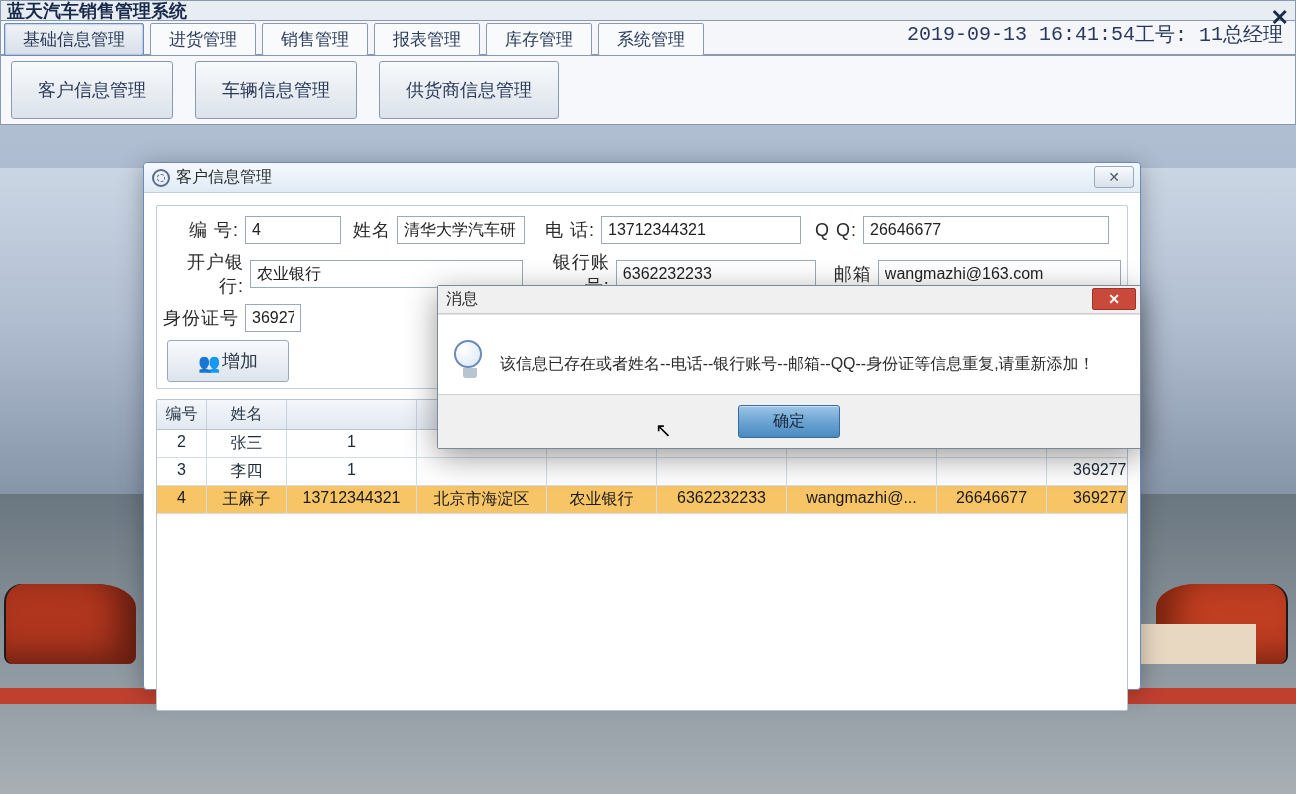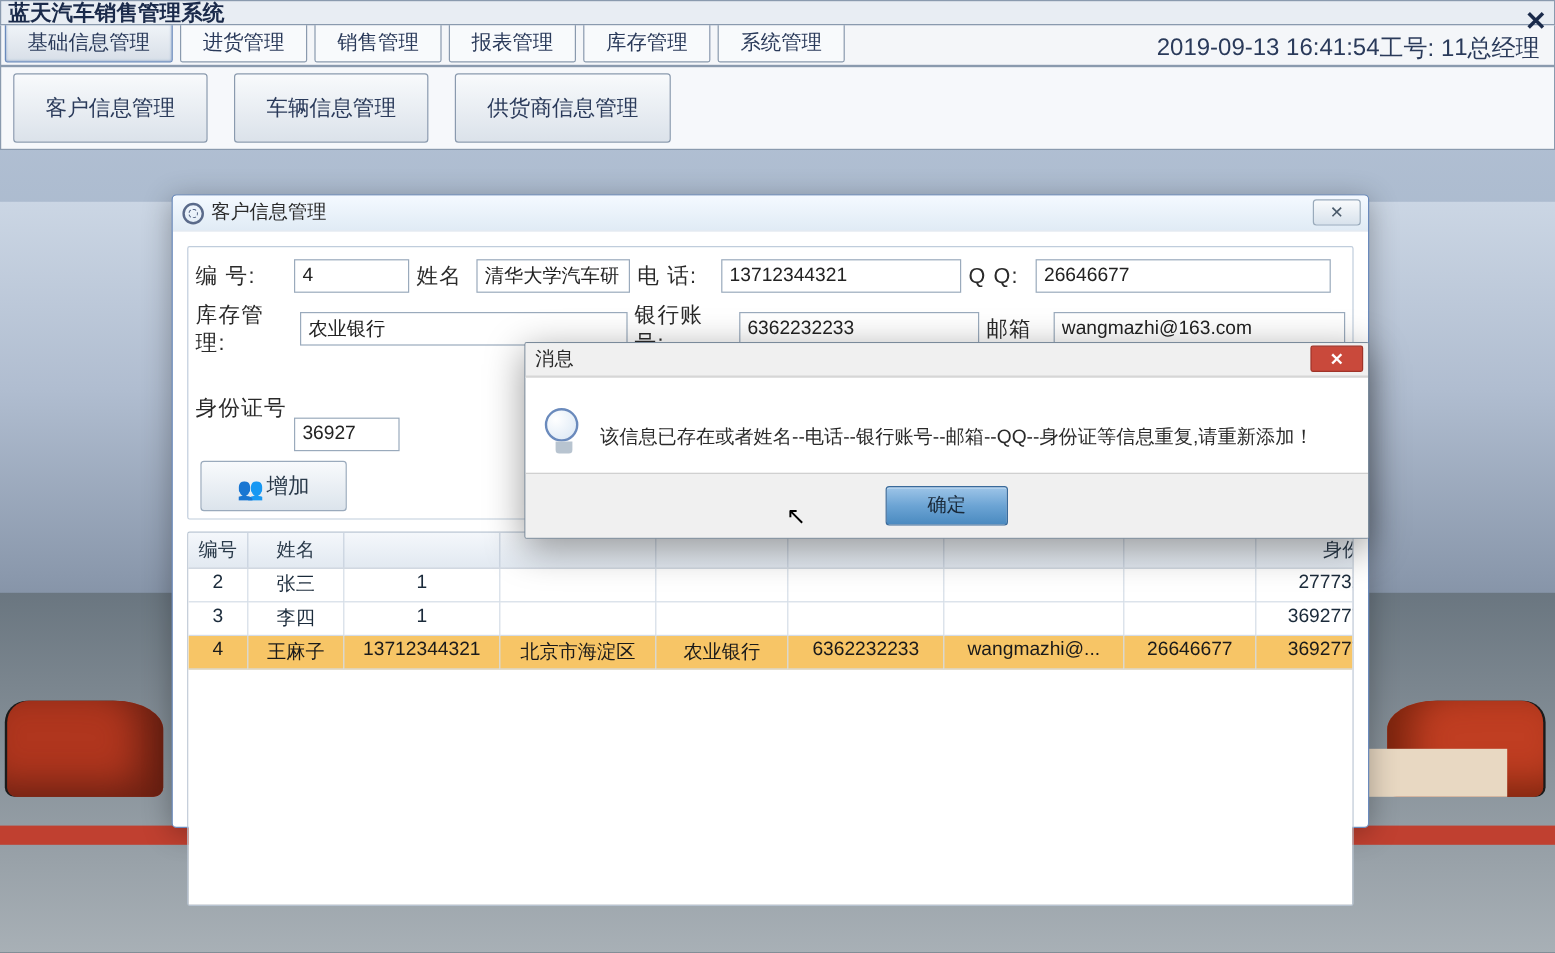--- a/index.html
+++ b/index.html
@@ -8,21 +8,21 @@
   background: linear-gradient(180deg, #b8c5d8 0%, #a8b8cc 30%, #7a8a9a 60%, #5a6a7a 100%);
   width: 1296px; height: 794px; overflow: hidden; position: relative; font-size: 14px;
 }
 .app-titlebar {
   background: #e8edf3; border: 1px solid #8a9aae; height: 21px;
   display: flex; align-items: center; padding: 0 6px; position: relative;
   font-weight: bold; font-size: 18px; color: #1a2a4a;
 }
 .app-close { position: absolute; right: 6px; top: 4px; font-size: 22px; font-weight: bold; cursor: pointer; }
 .menubar {
-  display: flex; align-items: flex-end; height: 34px; background: #f4f6f9; border: 1px solid #8a9aae; border-top: none;
+  display: flex; align-items: flex-start; height: 34px; background: #f4f6f9; border: 1px solid #8a9aae; border-top: none; font-family: Liberation Mono, monospace;
 }
 .menu-item {
   padding: 4px 18px; border: 1px solid #8a9aae; margin: 2px 3px; background: #f8fafc;
   font-size: 17px; color: #2a3a5a; cursor: pointer; border-radius: 2px;
 }
 .menu-item.active {
   background: linear-gradient(180deg, #f0f4f8 0%, #d8dfe8 100%);
   border-color: #6a8abc; box-shadow: inset 0 0 2px #6a8abc;
 }
 .status-section { margin-left: auto; display: flex; align-items: center; font-size: 20px; color: #2a3a5a; padding-right: 12px; }
@@ -53,21 +53,21 @@
   border-bottom: 1px solid #c0cddc; display: flex; align-items: center; padding: 0 8px;
   border-radius: 4px 4px 0 0; position: relative;
 }
 .modal-header .icon-gear { width:18px;height:18px;border:2px solid #5a6a8a;border-radius:50%;margin-right:6px;position:relative;}
 .modal-header .icon-gear::before{content:"";position:absolute;inset:3px;border:1px dashed #5a6a8a;border-radius:50%;}
 .modal-title { font-size: 16px; color: #2a2a2a; }
 .modal-close { position:absolute; right:6px; top:3px; width:40px; height:22px; background: linear-gradient(180deg,#f8fafc 0%,#d8e2ec 100%); border:1px solid #9ab; border-radius:3px; display:flex;align-items:center;justify-content:center; font-size:14px; color:#4a5a6a; cursor:pointer;}
 .modal-body { padding: 12px; }
 .form-panel { border:1px solid #c0cddc; padding:10px 6px 6px; border-radius:2px; background:#fff;}
 .form-row { display:flex; align-items:center; margin-bottom:6px; gap:6px; }
-.form-label { font-size: 18px; color:#2a2a2a; text-align:left; min-width:76px; letter-spacing:1px;}
+.form-label { font-size: 18px; color:#2a2a2a; text-align:right; min-width:76px; letter-spacing:1px;}
 .form-input { border:1px solid #9aaabc; height:28px; padding:2px 6px; font-size:16px; color:#222; background:#fff;}
 .action-row { display:flex; gap:18px; margin-top:8px; padding: 0 4px; }
 .action-btn {
   flex-shrink:0; background: linear-gradient(180deg,#f8fafc 0%,#dce4ec 100%);
   border:1px solid #9aaabc; border-radius:3px; padding:8px 30px; font-size:18px; color:#2a3a4a;
   display:flex; align-items:center; gap:6px; cursor:pointer;
 }
 .ico { width:18px; height:18px; display:inline-block; }
 .ico-add{color:#2a8a3a;}
 .ico-clear{color:#2a8a3a;}
@@ -155,30 +155,30 @@
         <span class="form-label">编   号:</span>
         <input class="form-input" style="width: 96px;" value="4">
         <span class="form-label" style="min-width:44px">姓名</span>
         <input class="form-input" style="width: 128px;" value="清华大学汽车研">
         <span class="form-label" style="min-width:64px">电     话:</span>
         <input class="form-input" style="width: 200px;" value="13712344321">
         <span class="form-label" style="min-width:50px">Q Q:</span>
         <input class="form-input" style="width: 246px;" value="26646677">
       </div>
       <div class="form-row">
-        <span class="form-label">库存管理:</span>
+        <span class="form-label">开户银行:</span>
         <input class="form-input" style="width: 276px;" value="农业银行">
         <span class="form-label" style="min-width:78px">银行账号:</span>
         <input class="form-input" style="width: 200px;" value="6362232233">
         <span class="form-label" style="min-width:50px">邮箱</span>
         <input class="form-input" style="width: 246px;" value="wangmazhi@163.com">
       </div>
       <div class="form-row">
         <span class="form-label">身份证号</span>
-        <input class="form-input" style="width: 88px; margin-top: 44px;" value="36927">
+        <input class="form-input" style="width: 56px;" value="36927">
       </div>
       <div class="action-row">
         <div class="action-btn">
           <span class="ico ico-add">👥</span>
           <span>增加</span>
         </div>
         <div style="flex:1"></div>
         <div class="action-btn">
           <span class="ico ico-clear">♻</span>
           <span>清空</span>

